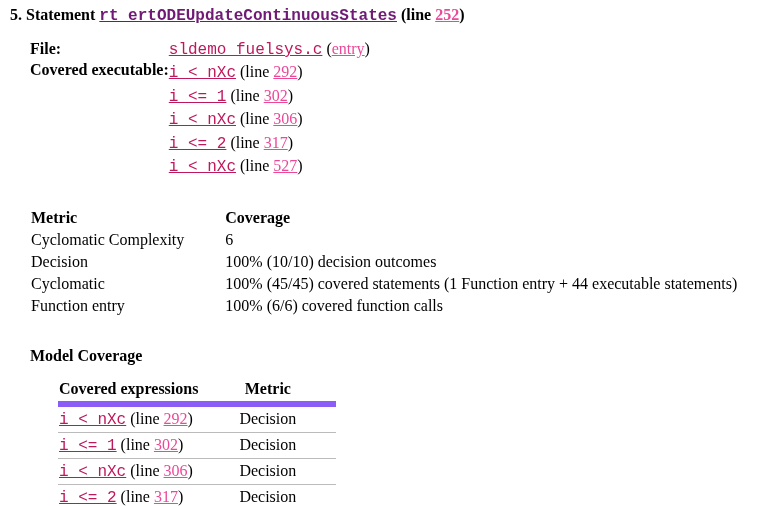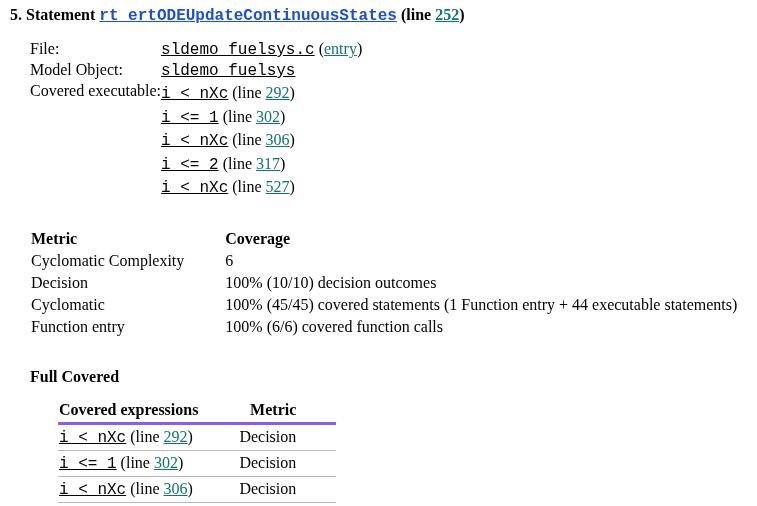--- a/index.html
+++ b/index.html
@@ -9,43 +9,43 @@
     margin: 0;
     padding: 6px 10px;
     background: #fff;
   }
   .heading {
     font-weight: bold;
     margin-bottom: 14px;
   }
   .fn-name {
     font-family: "Courier New", monospace;
-    color: #1d4ed8;
+    color: #701a75;
     text-decoration: underline;
     font-weight: bold;
   }
   .code-link {
     font-family: "Courier New", monospace;
-    color: #000000;
+    color: #be185d;
     text-decoration: underline;
   }
   .link {
-    color: #0f766e;
+    color: #ec4899;
     text-decoration: underline;
   }
   .info-table {
     margin-left: 20px;
     border-collapse: collapse;
   }
   .info-table td {
     vertical-align: top;
     padding: 1px 0;
   }
   .info-label {
-    font-weight: normal;
+    font-weight: bold;
     padding-right: 8px;
     white-space: nowrap;
     margin-top: 38px;
   }
   .info-value {
     padding-left: 0;
   }
   .expr-line {
     line-height: 1.35;
   }
@@ -70,25 +70,25 @@
     font-weight: bold;
     margin-left: 20px;
     margin-top: 30px;
     margin-bottom: 14px;
   }
   .cov-table {
     margin-left: 48px;
     border-collapse: collapse;
   }
   .cov-table th {
-    text-align: right;
+    text-align: center;
     font-weight: bold;
     padding-right: 40px;
     padding-bottom: 3px;
-    border-bottom: 3px solid #8b5cf6;
+    border-bottom: 6px solid #8b5cf6;
   }
   .cov-table td {
     padding-right: 40px;
     padding-top: 3px;
     padding-bottom: 3px;
     border-bottom: 1px solid #bbb;
     white-space: nowrap;
   }
 </style>
 </head>
@@ -104,26 +104,20 @@
 <table class="info-table">
   <tbody>
       <tr>
     <td class="info-label">File:</td>
     <td class="info-value">
       <a class="code-link">sldemo_fuelsys.c</a>
       (<a class="link">entry</a>)
     </td>
   </tr>
   <tr>
-    <td class="info-label">Model Object:</td>
-    <td class="info-value">
-      <a class="code-link">sldemo_fuelsys</a>
-    </td>
-  </tr>
-  <tr>
     <td class="info-label">Covered executable:</td>
     <td class="info-value">
       <div class="expr-line">
         <a class="code-link">i &lt; nXc</a>
         <span>(line </span><a class="link">292</a><span>)</span>
       </div>
       <div class="expr-line">
         <a class="code-link">i &lt;= 1</a>
         <span>(line </span><a class="link">302</a><span>)</span>
       </div>
@@ -162,21 +156,21 @@
     <td>Cyclomatic</td>
     <td>100% (45/45) covered statements (1 Function entry + 44 executable statements)</td>
   </tr>
   <tr>
     <td>Function entry</td>
     <td>100% (6/6) covered function calls</td>
   </tr>
 </tbody>
   </table>
 
-<div class="full-cov-heading">Full Covered</div>
+<div class="full-cov-heading">Model Coverage</div>
 
 <table class="cov-table">
   <tbody>
       <tr>
     <th>Covered expressions</th>
     <th>Metric</th>
   </tr>
   <tr>
     <td>
       <a class="code-link">i &lt; nXc</a>

